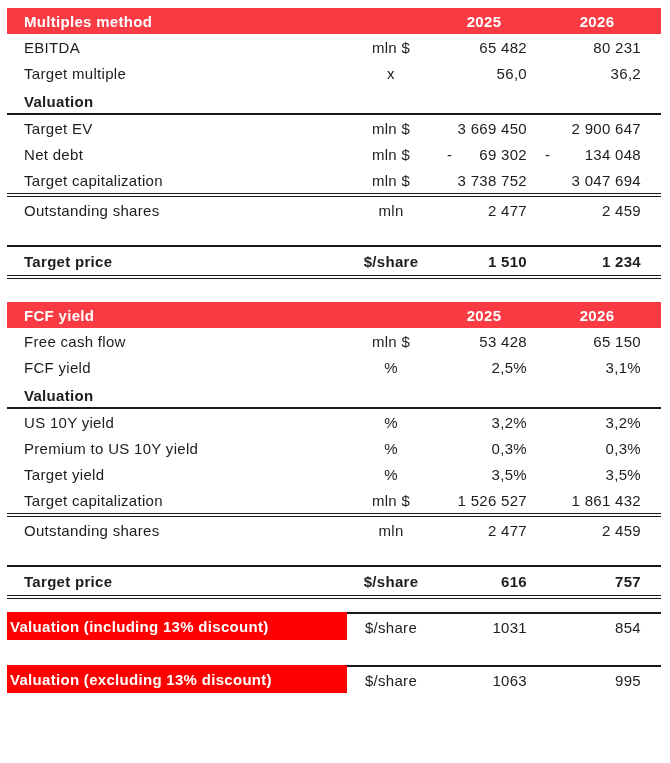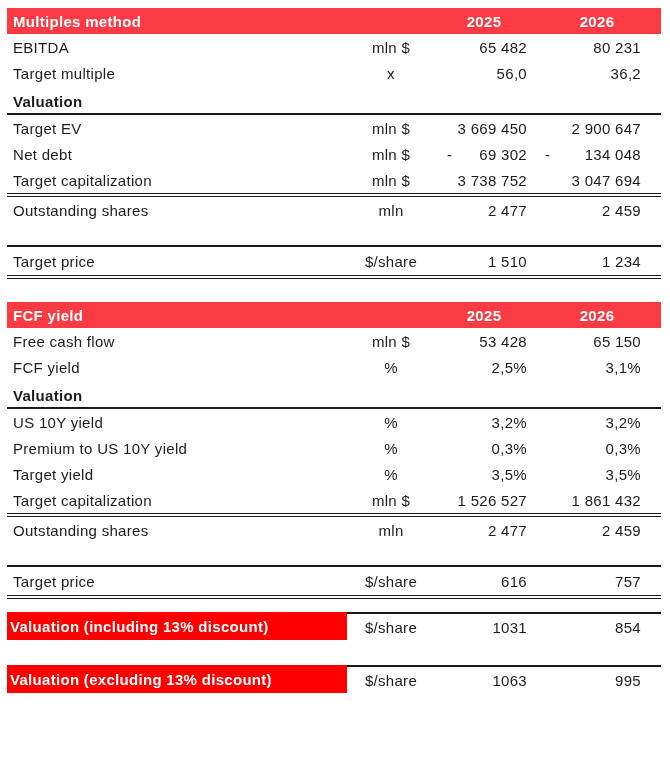--- a/index.html
+++ b/index.html
@@ -5,21 +5,21 @@
   html,body { margin:0; padding:0; background:#ffffff; }
   .sheet {
     width:670px; height:763px; box-sizing:border-box;
     padding:8px 9px 0 7px;
     font-family:"Liberation Sans", sans-serif;
     font-size:15px; letter-spacing:0.3px;
     color:#1d1d1f; background:#ffffff;
     overflow:hidden;
   }
   .row { display:flex; align-items:center; height:26px; }
-  .c-label { width:340px; padding-left:6px; box-sizing:border-box; white-space:nowrap; overflow:hidden; }
+  .c-label { width:340px; padding-left:17px; box-sizing:border-box; white-space:nowrap; overflow:hidden; }
   .c-unit  { width:88px;  text-align:center; box-sizing:border-box; }
   .c-v1    { width:98px;  text-align:right; padding-right:6px;  box-sizing:border-box; }
   .c-v2    { width:128px; text-align:right; padding-right:20px; box-sizing:border-box; }
 
   .bar { background:#fa3b43; color:#ffffff; font-weight:bold; }
   .bar .year { text-align:center; padding-right:0; }
 
   .subheader {
     font-weight:bold;
     border-bottom:2px solid #1a1a1a;
@@ -27,20 +27,21 @@
     display:flex; align-items:flex-end; padding-bottom:3px;
   }
 
   .dblrow { border-bottom:4px double #1a1a1a; }
 
   .target-price {
     margin-top:22px;
     border-top:2px solid #1a1a1a;
     border-bottom:4px double #1a1a1a;
     height:28px;
+    font-weight:bold;
   }
 
   .pair { display:flex; justify-content:space-between; align-items:center; padding-left:12px; }
 
   .mt-bar2 { margin-top:23px; }
 
   .summary-row { display:flex; align-items:stretch; height:28px; }
   .summary-row.first { margin-top:13px; }
   .summary-row.second { margin-top:25px; }
   .summary-label {

